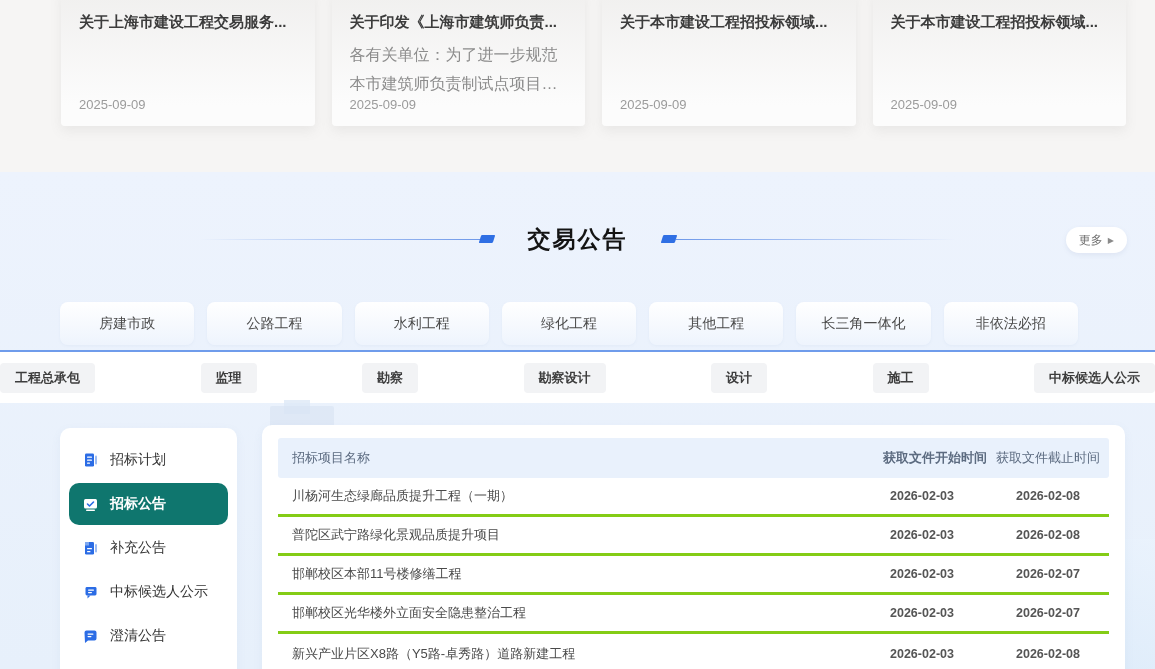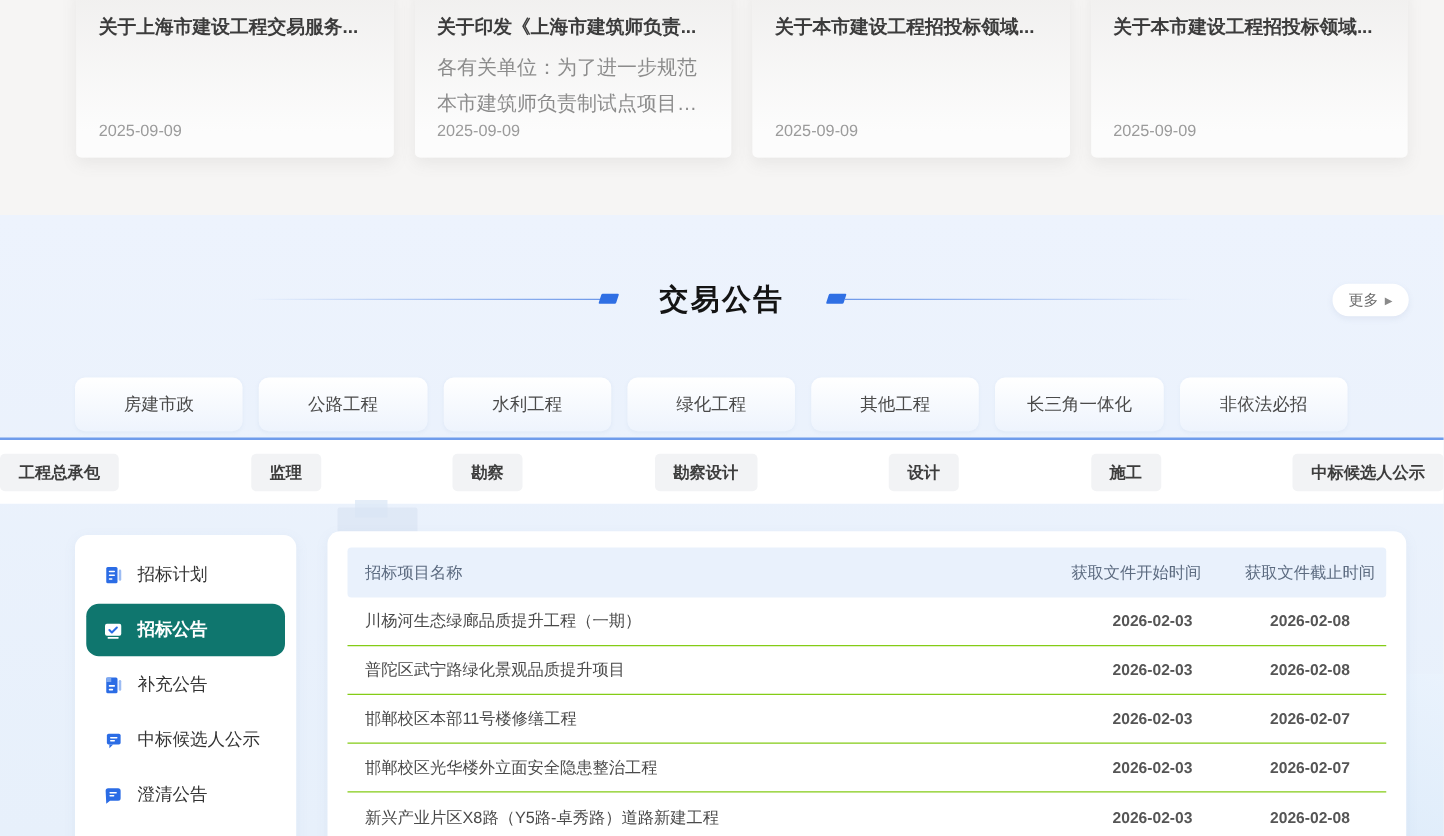--- a/index.html
+++ b/index.html
@@ -143,25 +143,25 @@
     background: #ffffff; border-radius: 10px;
     box-shadow: 0 3px 10px rgba(120,140,180,0.08);
     padding: 13px 16px 0 16px;
   }
   .table-header {
     display: flex; align-items: center; height: 40px;
     background: #e9f1fc; border-radius: 3px;
     font-size: 13px; color: #5c6b80;
   }
   .col-name  { flex: 1; padding-left: 14px; text-align: left; }
-  .col-start { width: 130px; text-align: left; }
+  .col-start { width: 130px; text-align: right; font-weight: bold; }
   .col-end   { width: 122px; text-align: center; }
   .table-row {
     display: flex; align-items: center; height: 39px;
-    border-bottom: 1px solid #84cc16;
+    border-bottom: 3px solid #84cc16;
     font-size: 13px; color: #4a4a4a; cursor: pointer;
   }
   .table-row:last-child { border-bottom: none; }
   .cell-name { flex: 1; padding-left: 14px; white-space: nowrap; overflow: hidden; text-overflow: ellipsis; }
   .cell-date { width: 130px; text-align: center; font-size: 12.5px; font-weight: 600; color: #555555; }
   .cell-date.end { width: 122px; }
 </style>
 </head>
 <body>
 

